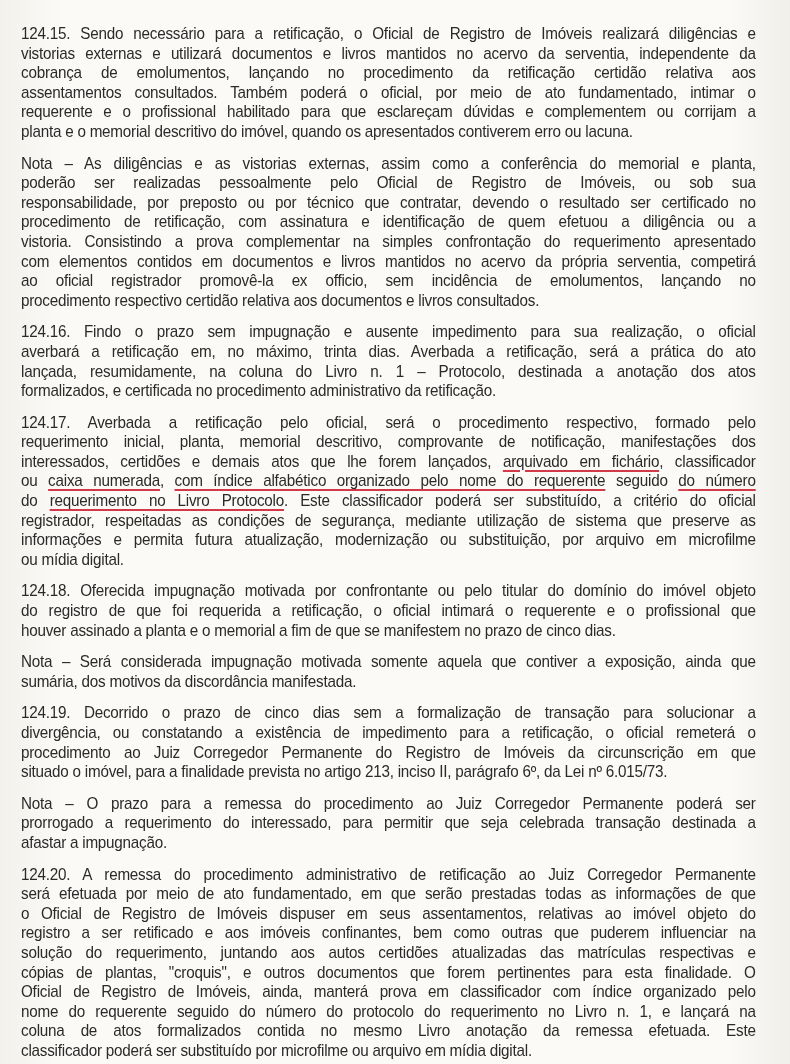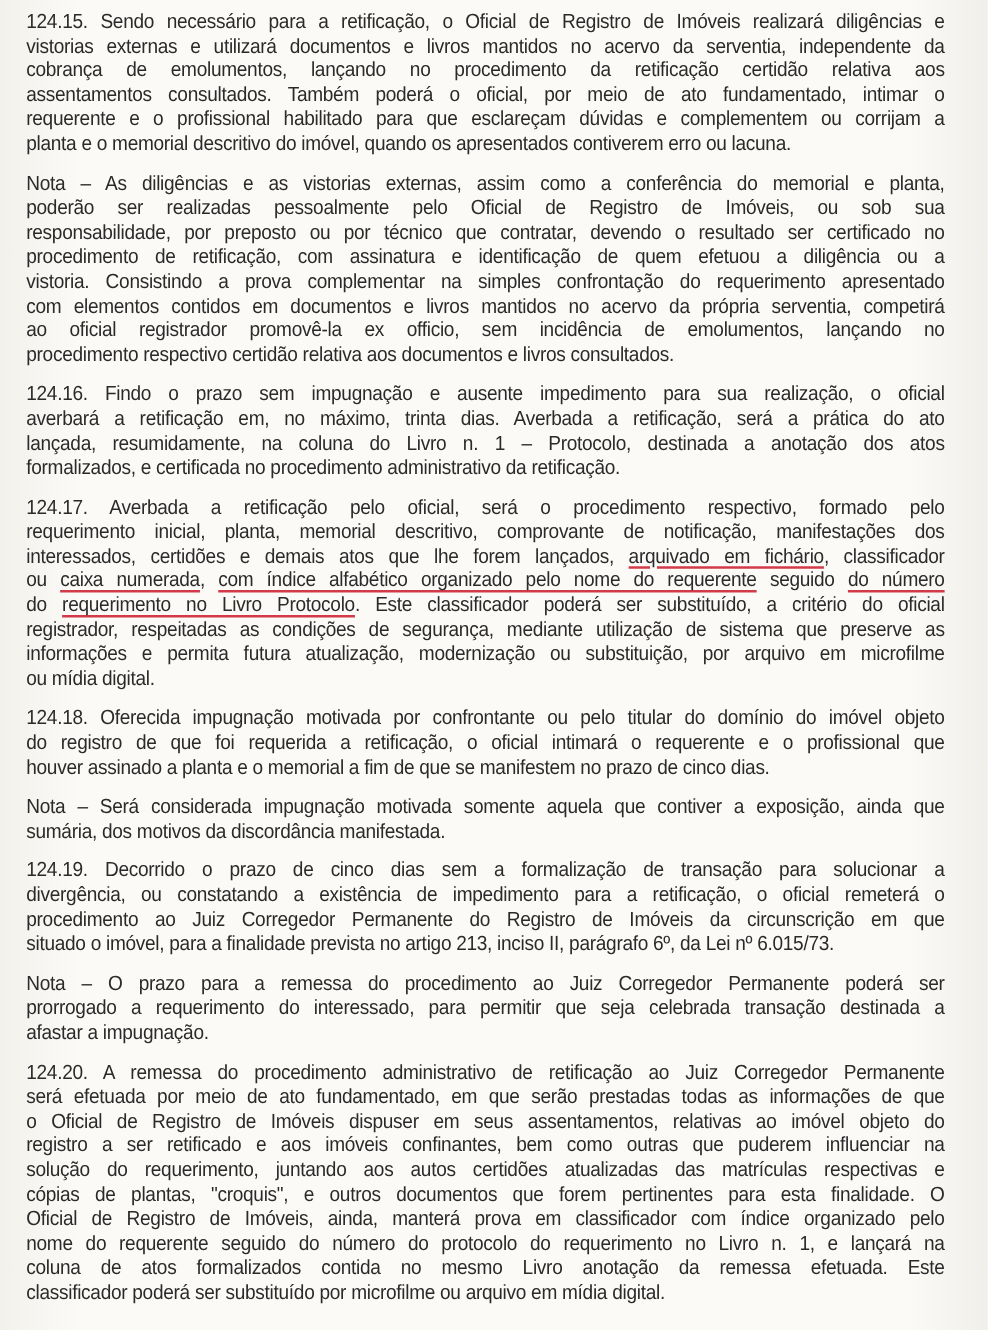--- a/index.html
+++ b/index.html
@@ -6,21 +6,21 @@
   body {
     width: 790px; height: 1064px; overflow: hidden;
     background: #f7f6f2;
     font-family: "Liberation Sans", sans-serif;
     color: #2a2a2a;
   }
   .page {
     position: relative;
     width: 790px; height: 1064px;
     box-sizing: border-box;
-    padding: 8px 30px 0 21px;
+    padding: 24px 30px 0 21px;
     background: linear-gradient(90deg, #f2f1ec 0%, #fbfaf7 8%, #fbfaf7 92%, #f0efea 100%);
   }
   .para {
     font-size: 16.4px;
     line-height: 19.6px;
     text-align: justify;
     margin: 0 0 12px 0;
     letter-spacing: -0.25px;
     transform: scaleX(0.93);
     transform-origin: left top;

